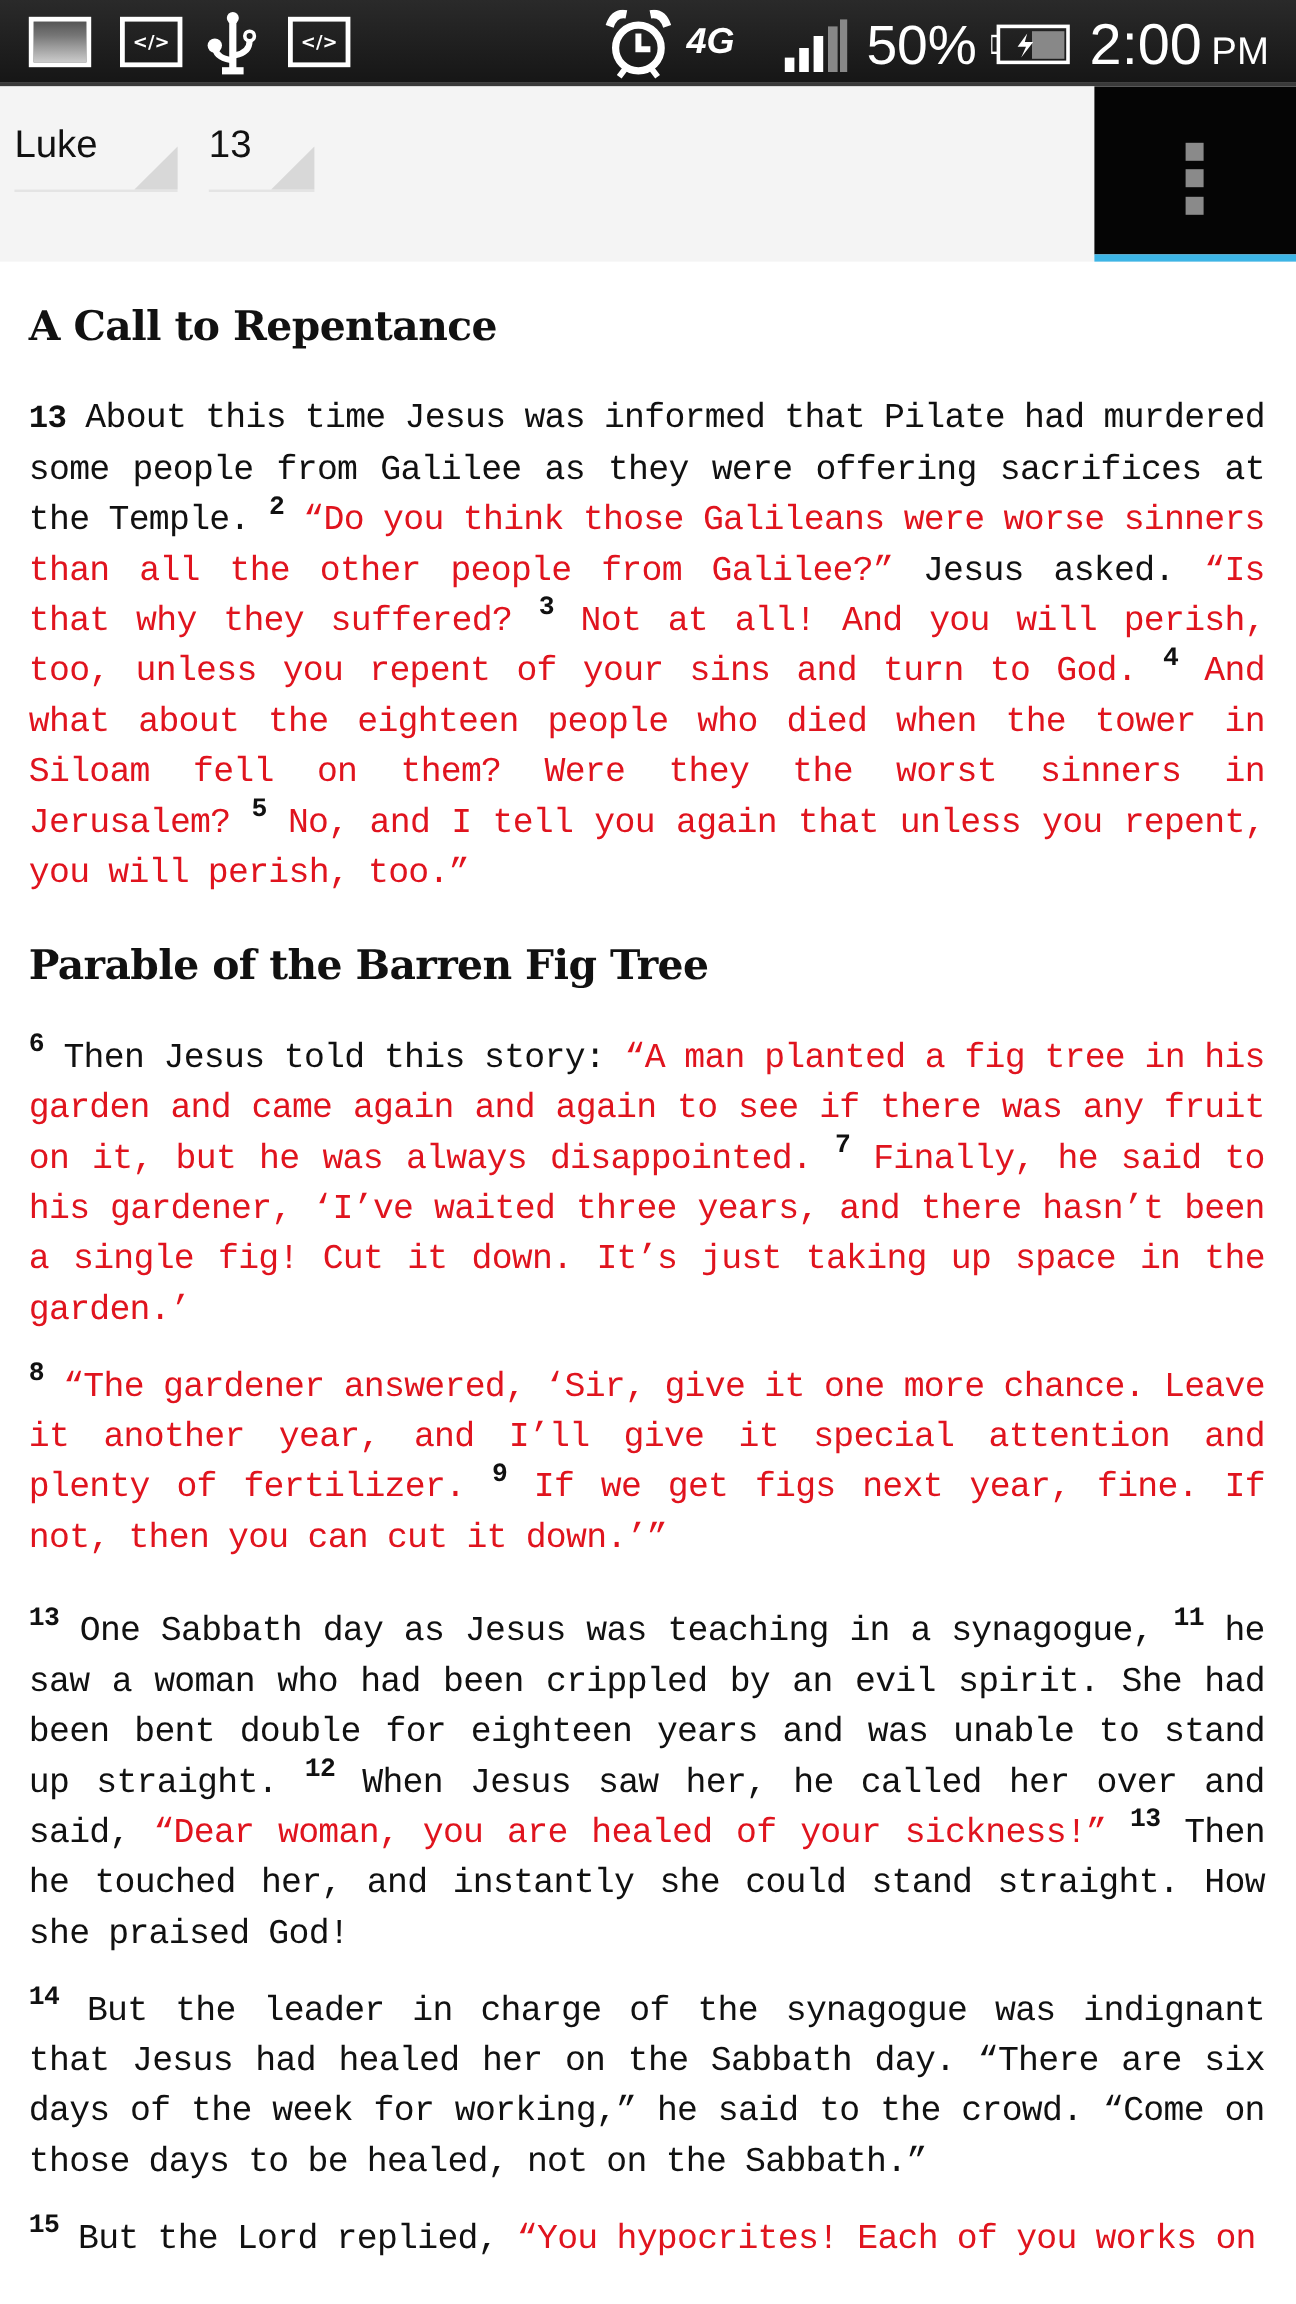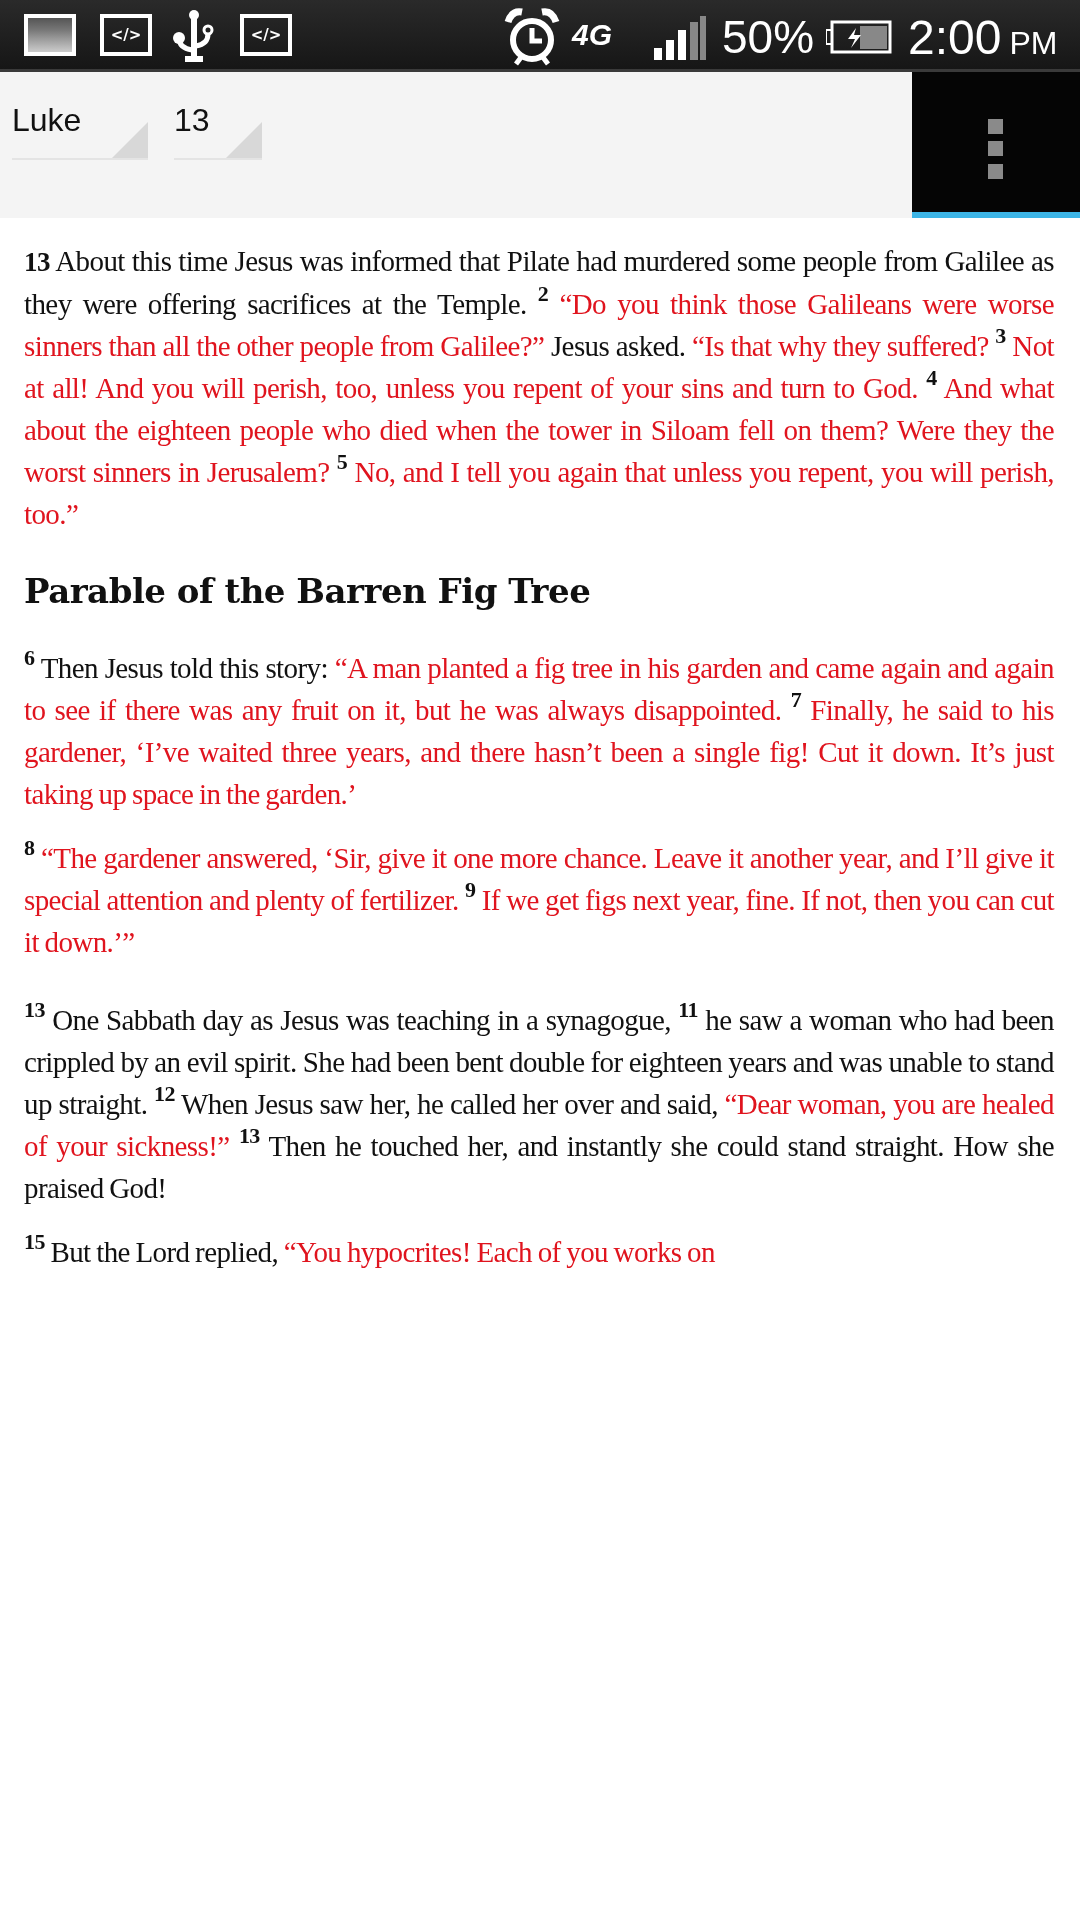--- a/index.html
+++ b/index.html
@@ -10,21 +10,21 @@
   .sb-gallery { background:linear-gradient(#555 0%, #777 35%, #999 60%, #ccc 100%); }
   .sb-text { position:absolute; top:8px; font-family:"Liberation Sans", sans-serif; color:#fff; }
   .actionbar { position:absolute; left:0; top:72px; width:1080px; height:146px; background:#f4f4f4; }
   .spinner { position:absolute; top:30px; height:56px; font-family:"Liberation Sans", sans-serif; font-size:32px; color:#111; border-bottom:2px solid #e4e4e4; }
   .spinner .tri { position:absolute; right:0; bottom:0; width:0; height:0; border-left:36px solid transparent; border-bottom:36px solid #d8d8d8; }
   .overflow { position:absolute; left:912px; top:0; width:168px; height:140px; background:#050505; }
   .overflow .dot { position:absolute; left:76px; width:15px; height:15px; background:#8a8a8a; }
   .overflow-line { position:absolute; left:912px; top:140px; width:168px; height:6px; background:#3db5e6; }
   .content { position:absolute; left:24px; top:240px; width:1030px; }
   h2 { font-family:"DejaVu Serif", serif; font-weight:bold; font-size:34px; margin:0; letter-spacing:-0.5px; color:#111; }
-  p { font-family:Liberation Serif, serif; font-size:29px; line-height:42px; text-align:justify; margin:0; color:#111; letter-spacing:-0.6px; word-spacing:-1px; }
+  p { font-family:Liberation Mono, monospace; font-size:29px; line-height:42px; text-align:justify; margin:0; color:#111; letter-spacing:-0.6px; word-spacing:-1px; }
   .vn { font-weight:bold; font-size:27px; }
   sup.vn { font-size:22px; line-height:0; position:relative; top:-2px; }
   .red { color:#e0141e; }
 </style>
 </head>
 <body>
 
 <div class="statusbar">
   <div class="sb-icon sb-box sb-gallery" style="left:24px;"></div>
   <div class="sb-icon sb-box" style="left:100px;">&lt;/&gt;</div>
@@ -85,20 +85,21 @@
     <div>
       <div class="dot" style="top:47px;"></div>
       <div class="dot" style="top:69px;"></div>
       <div class="dot" style="top:92px;"></div>
     </div>
   </div>
   <div class="overflow-line"></div>
 </div>
 
 <div class="content">
+  <h2 style="margin-top:12px; margin-bottom:36px;">A Call to Repentance</h2>
 
   <p style="margin-bottom:36px;">
     <span class="vn">13</span>
     <span>About this time Jesus was informed that Pilate had murdered some people from Galilee as they were offering sacrifices at the Temple.</span>
     <sup class="vn">2</sup>
     <span class="red">“Do you think those Galileans were worse sinners than all the other people from Galilee?”</span>
     <span>Jesus asked.</span>
     <span class="red">“Is that why they suffered?</span>
     <sup class="vn">3</sup>
     <span class="red">Not at all! And you will perish, too, unless you repent of your sins and turn to God.</span>
@@ -131,19 +132,23 @@
     <span>One Sabbath day as Jesus was teaching in a synagogue,</span>
     <sup class="vn">11</sup>
     <span>he saw a woman who had been crippled by an evil spirit. She had been bent double for eighteen years and was unable to stand up straight.</span>
     <sup class="vn">12</sup>
     <span>When Jesus saw her, he called her over and said,</span>
     <span class="red">“Dear woman, you are healed of your sickness!”</span>
     <sup class="vn">13</sup>
     <span>Then he touched her, and instantly she could stand straight. How she praised God!</span>
   </p>
 
+  <p style="margin-bottom:22px;">
+    <sup class="vn">14</sup>
+    <span>But the leader in charge of the synagogue was indignant that Jesus had healed her on the Sabbath day. “There are six days of the week for working,” he said to the crowd. “Come on those days to be healed, not on the Sabbath.”</span>
+  </p>
 
   <p>
     <sup class="vn">15</sup>
     <span>But the Lord replied,</span>
     <span class="red">“You hypocrites! Each of you works on</span>
   </p>
 </div>
 
 </body></html>

